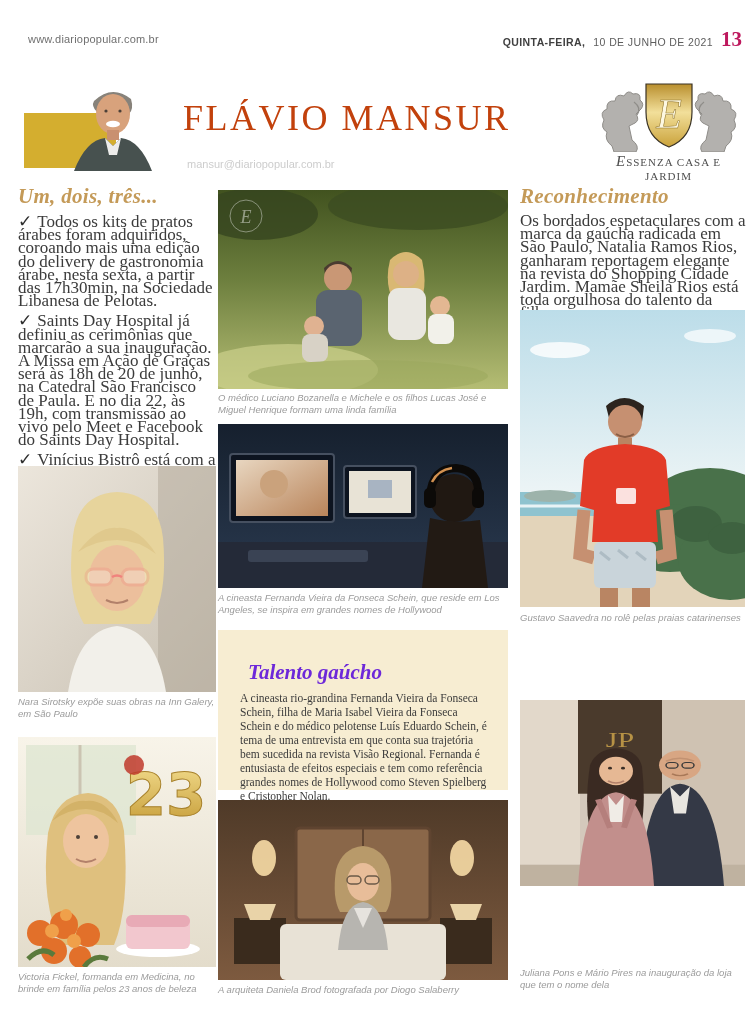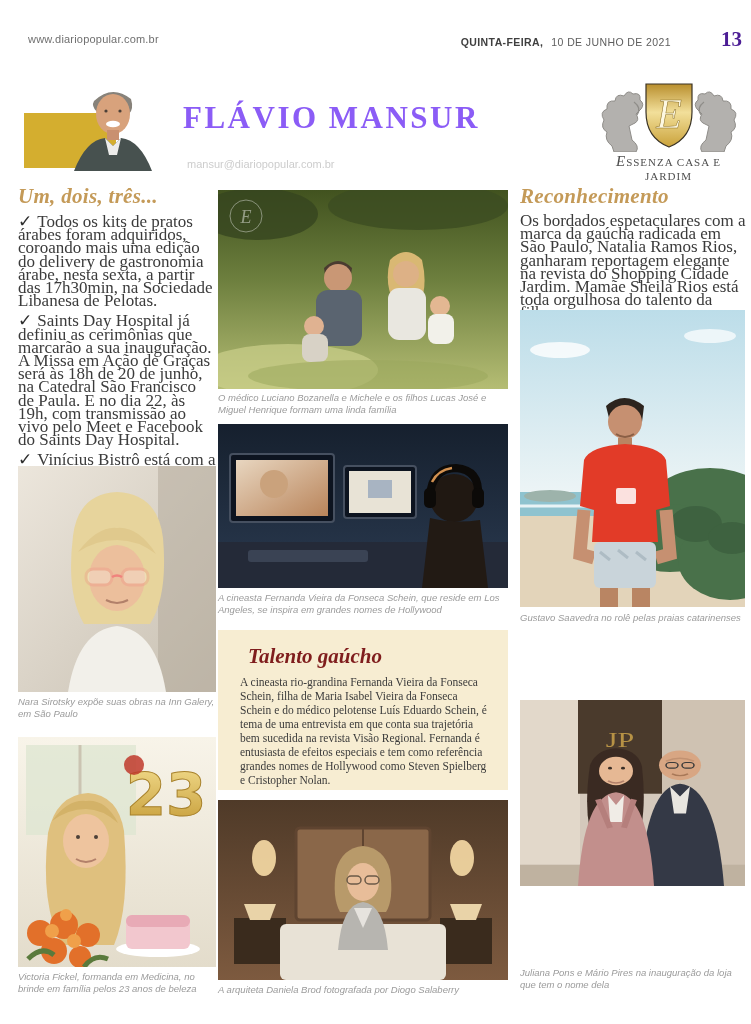--- a/index.html
+++ b/index.html
@@ -3,46 +3,46 @@
 <meta charset="utf-8">
 <style>
   html,body{margin:0;padding:0;background:#e9e9e9;}
   .page{position:relative;width:751px;height:1024px;background:#ffffff;margin:0 auto;
         font-family:"Liberation Serif",serif;color:#3b3b3b;overflow:hidden;}
   
   .hdr-url{position:absolute;left:28px;top:33px;font:11px "Liberation Sans",sans-serif;color:#6f6f6f;letter-spacing:.2px;}
   .hdr-right{position:absolute;right:9px;top:27px;display:flex;align-items:baseline;gap:8px;}
   .hdr-weekday{font:bold 10.5px "Liberation Sans",sans-serif;color:#3f3f3f;letter-spacing:.4px;padding-left:12px;}
   .hdr-date{font:10.5px "Liberation Sans",sans-serif;color:#5d5d5d;letter-spacing:.4px;}
-  .hdr-page{font:bold 21px "Liberation Serif",serif;color:#4c1d95;margin-left:42px;}
+  .hdr-page{font:bold 21px "Liberation Serif",serif;color:#be185d;}
   
   .gold-block{position:absolute;left:24px;top:113px;width:92px;height:55px;background:#d4ae2f;}
   .portrait{position:absolute;left:56px;top:83px;width:112px;height:88px;}
-  .col-title{position:absolute;left:183px;top:92px;font-weight:bold;font-size:31px;line-height:52px;
-             color:#8b5cf6;letter-spacing:2.5px;white-space:nowrap;}
+  .col-title{position:absolute;left:183px;top:92px;font-weight:normal;font-size:36px;line-height:52px;
+             color:#c2410c;letter-spacing:2.5px;white-space:nowrap;}
   .col-email{position:absolute;left:187px;top:158px;font:11px "Liberation Sans",sans-serif;color:#cdcdcd;text-align:right;}
   .adlogo{position:absolute;left:592px;top:82px;width:153px;height:88px;text-align:center;}
   .adlogo svg{display:block;margin:0 auto;}
   .adlogo .adname{font:11px "Liberation Serif",serif;color:#4e4e4e;letter-spacing:1px;text-transform:uppercase;margin-top:1px;}
   .adlogo .adname::first-letter{font-style:italic;font-size:15px;}
   
   .sec-title{position:absolute;font:italic bold 21px "Liberation Serif",serif;color:#c49a58;letter-spacing:.3px;}
   .bodytext{font-size:17px;line-height:13.2px;color:#3b3b3b;}
   .items{position:absolute;left:18px;top:215px;width:198px;}
   .items p{margin:0 0 7px 0;}
   .check{font-family:"DejaVu Sans",sans-serif;color:#2e2e2e;margin-right:5px;}
   .rightbody{position:absolute;left:520px;top:214px;width:227px;}
   
   .photo{position:absolute;overflow:hidden;background:#ddd;}
   .photo svg{display:block;width:100%;height:100%;}
   .caption{position:absolute;font:italic 9.5px/12px "Liberation Sans",sans-serif;color:#9b9b9b;}
   
   .box{position:absolute;left:218px;top:630px;width:290px;height:160px;background:#f7edd2;box-sizing:border-box;
        padding:14px 18px 0 22px;}
-  .box-title{font:italic bold 21px "Liberation Serif",serif;color:#7f1d1d;margin:0 0 6px 8px;}
+  .box-title{font:italic bold 21px "Liberation Serif",serif;color:#6d28d9;margin:16px 0 6px 8px;}
   .box-body{font-size:11.5px;line-height:14px;margin:0;}
 </style>
 </head>
 <body>
 
 <div class="page">
 
   <div class="hdr-url">www.diariopopular.com.br</div>
   <div class="hdr-right">
     <span class="hdr-weekday">QUINTA-FEIRA,</span>

